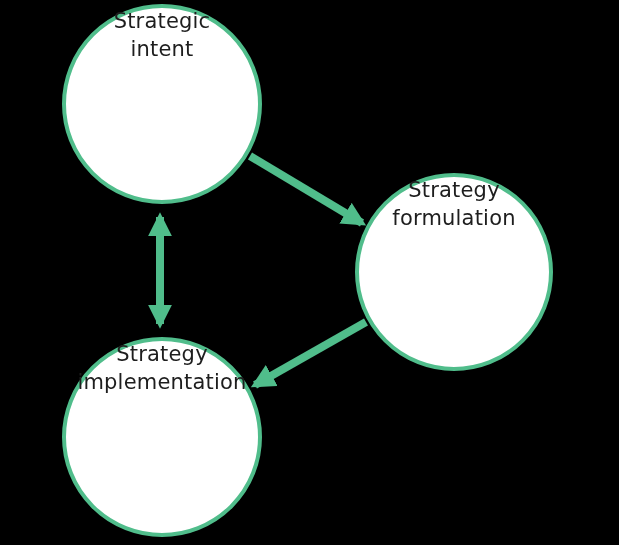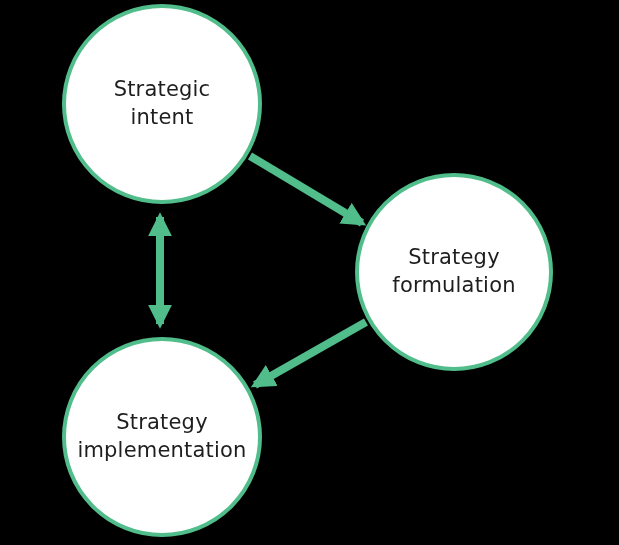--- a/index.html
+++ b/index.html
@@ -31,21 +31,21 @@
   .arrow-fill {
     fill: var(--accent-green, #50bd8b);
   }
   .node {
     position: absolute;
     box-sizing: border-box;
     border: 4px solid var(--accent-green, #50bd8b);
     border-radius: 50%;
     background: var(--node-fill, #ffffff);
     display: flex;
-    align-items: center;
+    align-items: flex-start;
     justify-content: center;
     text-align: center;
   }
   .node-label {
     color: var(--text, #1e1e1e);
     font-size: 21px;
     line-height: 1.32;
     font-weight: 500;
     white-space: pre-line;
     letter-spacing: 0.2px;

